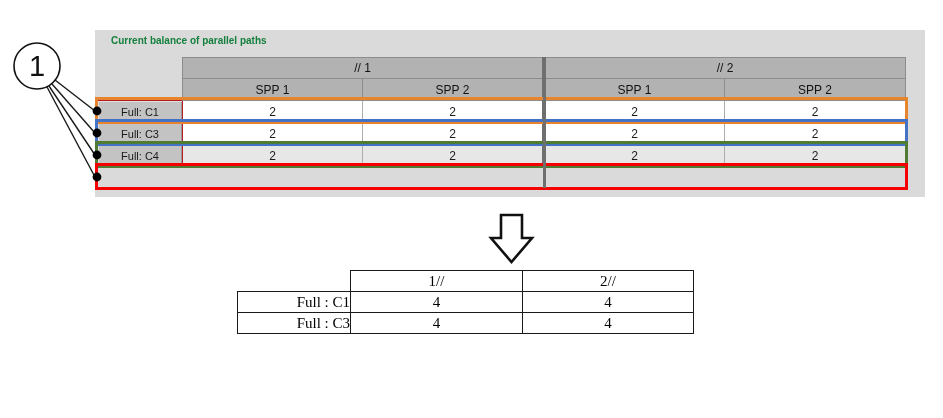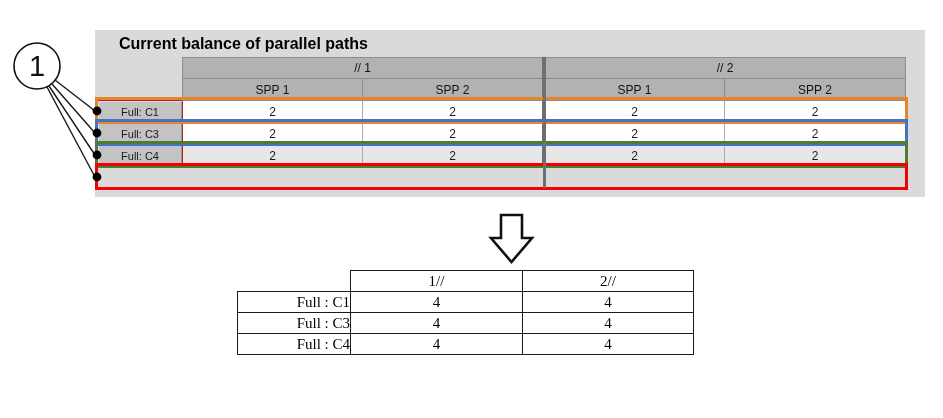--- a/index.html
+++ b/index.html
@@ -2,21 +2,21 @@
 <html><head>
 <meta charset="utf-8">
 <style>
   html,body{margin:0;padding:0;background:#ffffff;}
   #canvas{
     position:relative;width:943px;height:418px;background:#ffffff;overflow:hidden;
     font-family:"Liberation Sans",sans-serif;color:#1a1a1a;
   }
   
   .panel{position:absolute;left:95px;top:30px;width:830px;height:167px;background:#dadada;}
-  .panel-title{position:absolute;left:24px;top:5px;font-size:16px;font-weight:bold;color:#000000;}
+  .panel-title{position:absolute;left:16px;top:5px;font-size:10px;font-weight:bold;color:#15803d;}
   
   table.ttable{position:absolute;left:2px;top:27px;border-collapse:collapse;table-layout:fixed;font-size:12px;}
   table.ttable td,table.ttable th{padding:0;text-align:center;font-weight:normal;overflow:hidden;white-space:nowrap;}
   .trow{height:22px;}
   .trow1{height:21px;}
   td.spacer{border:none;background:transparent;}
   .hcell{background:#b2b2b2;border:1px solid #8c8c8c;color:#111;}
   .lcell{background:#c3c3c3;border:1px solid #b91c1c;
          box-shadow:inset 1px 1px 0 #dedede, inset -1px -1px 0 #9b9b9b;
          text-align:left;padding-left:6px;font-size:11px;}
@@ -117,25 +117,20 @@
     <tr>
       <td class="rlabel">Full : C1</td>
       <td>4</td>
       <td>4</td>
     </tr>
     <tr>
       <td class="rlabel">Full : C3</td>
       <td>4</td>
       <td>4</td>
     </tr>
-    <tr>
-      <td class="rlabel">Full : C4</td>
-      <td>4</td>
-      <td>4</td>
-    </tr>
   </tbody>
     </table>
 
   <svg class="overlay" width="943" height="418" viewBox="0 0 943 418">
     <line x1="55" y1="80" x2="95" y2="111" stroke="#1a1a1a" stroke-width="1.4"></line>
     <line x1="52" y1="84" x2="95" y2="133" stroke="#1a1a1a" stroke-width="1.4"></line>
     <line x1="49" y1="86" x2="95" y2="155" stroke="#1a1a1a" stroke-width="1.4"></line>
     <line x1="47" y1="87" x2="95" y2="177" stroke="#1a1a1a" stroke-width="1.4"></line>
     <circle cx="97" cy="111" r="4.4" fill="#000"></circle>
     <circle cx="97" cy="133" r="4.4" fill="#000"></circle>

